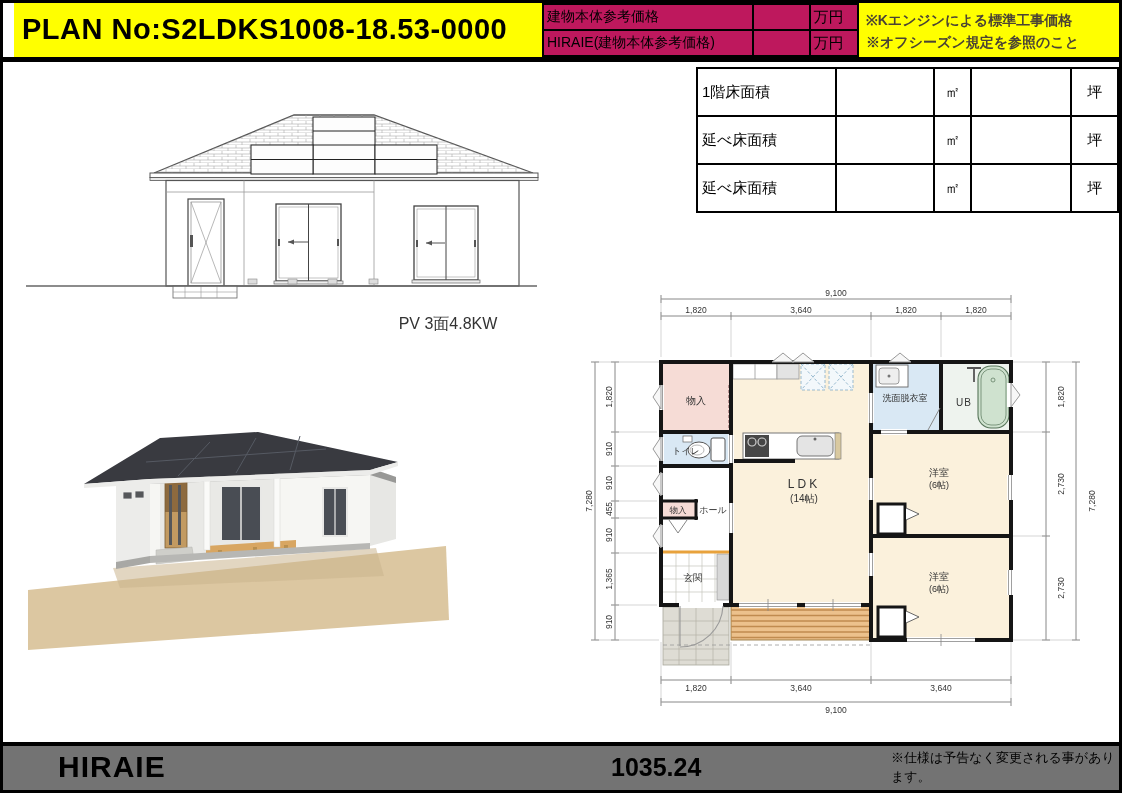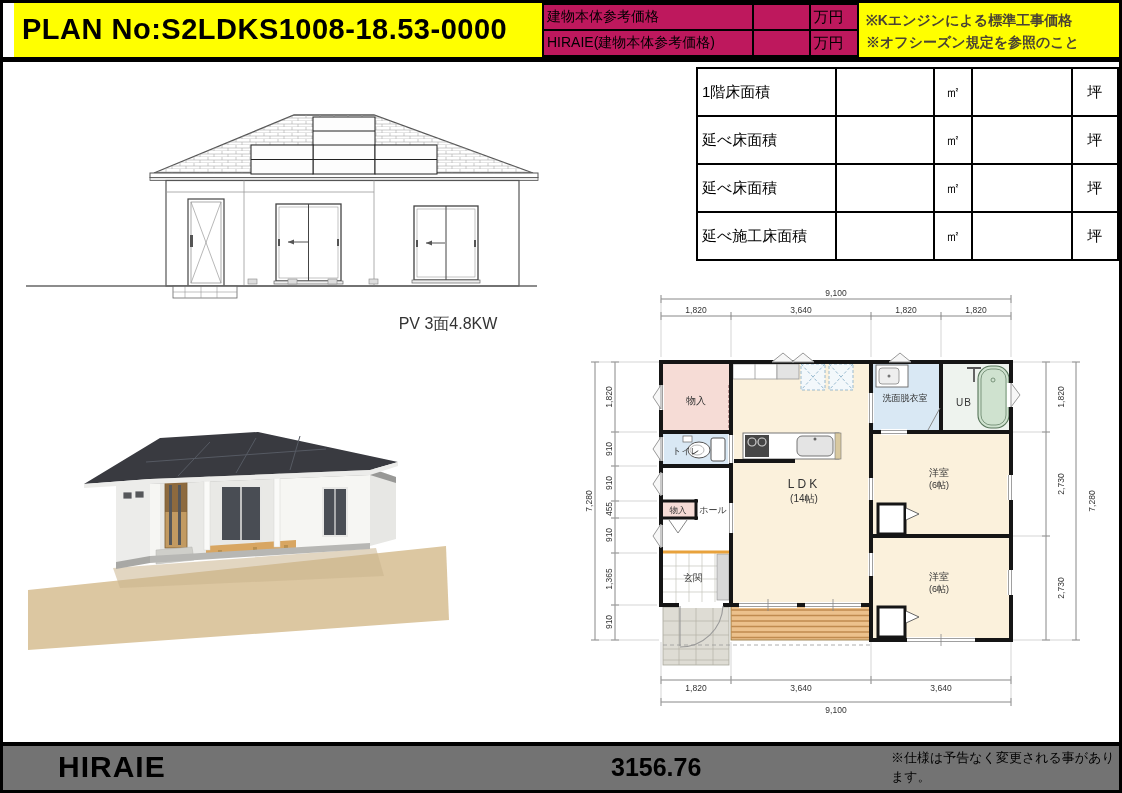--- a/index.html
+++ b/index.html
@@ -80,27 +80,20 @@
       <td class="v2"></td>
       <td class="u2">坪</td>
     </tr>
     <tr>
       <td class="lbl">延べ床面積</td>
       <td class="v1"></td>
       <td class="u1">㎡</td>
       <td class="v2"></td>
       <td class="u2">坪</td>
     </tr>
-    <tr>
-      <td class="lbl">延べ施工床面積</td>
-      <td class="v1"></td>
-      <td class="u1">㎡</td>
-      <td class="v2"></td>
-      <td class="u2">坪</td>
-    </tr>
   </tbody>
     </table>
 
   <svg class="elev-svg" width="540" height="262" viewBox="0 0 540 262">
     <defs>
       <pattern id="brickpat" width="14" height="6" patternUnits="userSpaceOnUse">
         <path d="M0,3H14 M0,6H14 M5,0V3 M11,3V6" stroke="#a8a8a8" stroke-width="0.6" fill="none"></path>
       </pattern>
     </defs>
 
@@ -413,19 +406,19 @@
       <text x="29" y="337" transform="rotate(-90 29 337)">910</text>
       <text x="481" y="112" transform="rotate(-90 481 112)">1,820</text>
       <text x="481" y="199" transform="rotate(-90 481 199)">2,730</text>
       <text x="481" y="303" transform="rotate(-90 481 303)">2,730</text>
       <text x="512" y="216" transform="rotate(-90 512 216)">7,280</text>
     </g>
   </svg>
 
   <div class="footer">
     <div class="brand">HIRAIE</div>
-    <div class="date">3156.76</div>
+    <div class="date">1035.24</div>
     <div class="footer-notes">
       <div>※仕様は予告なく変更される事があります。</div>
     </div>
   </div>
 
 </div>
 
 </body></html>

